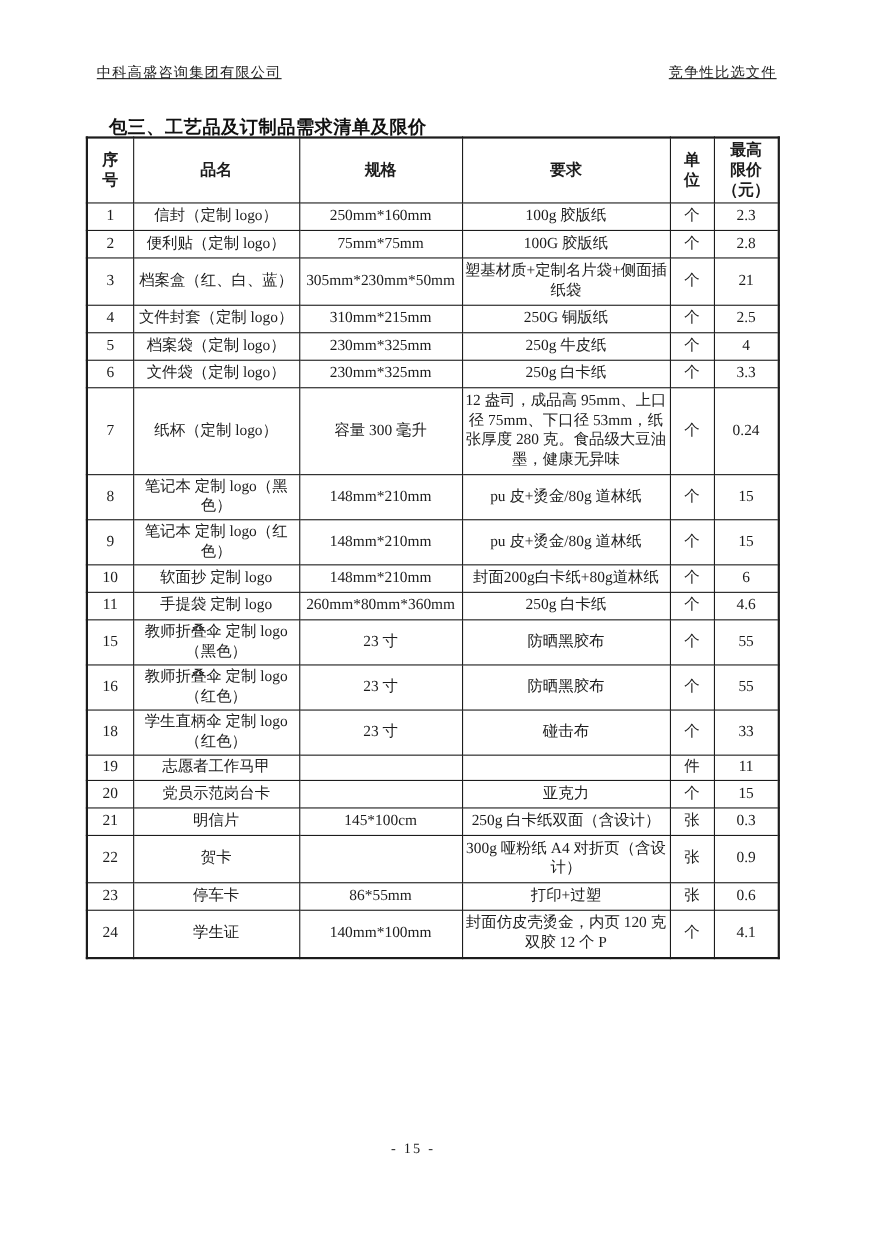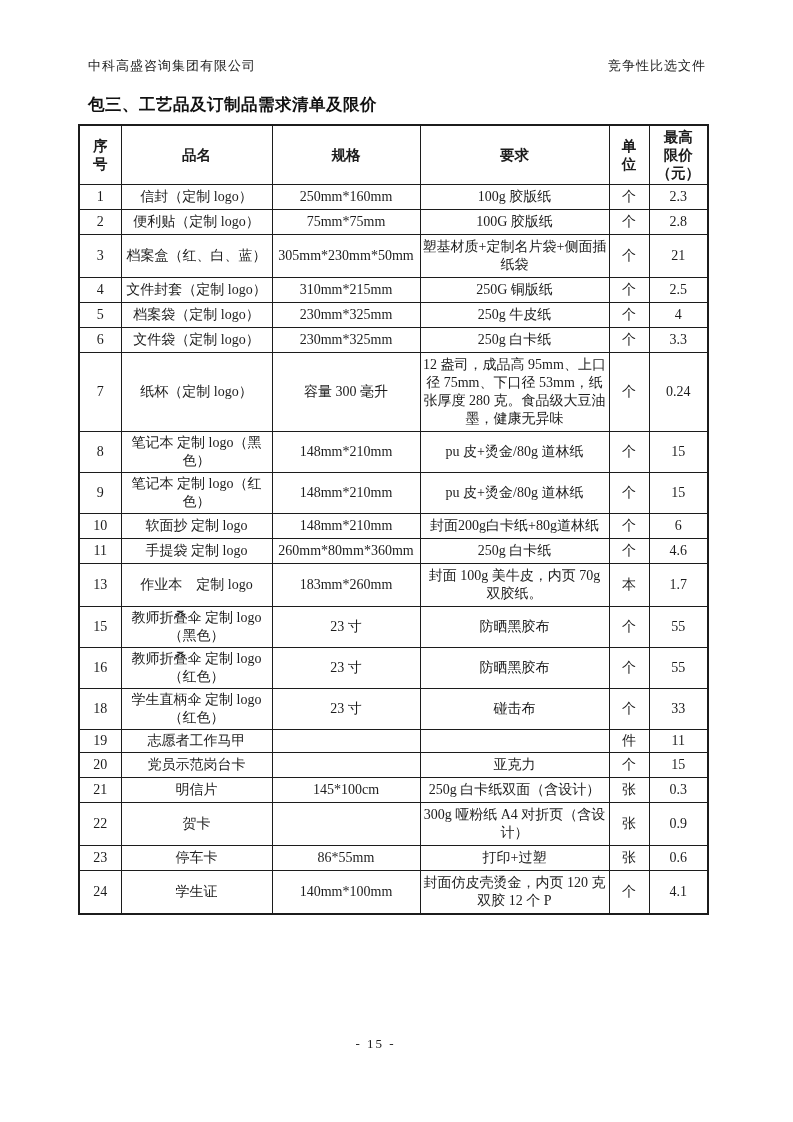--- a/index.html
+++ b/index.html
@@ -4,24 +4,24 @@
 <style>
   html,body { margin:0; padding:0; background:#ffffff; }
   .page {
     position:relative; width:793px; height:1122px; background:#ffffff;
     font-family:"Liberation Serif","DejaVu Serif",serif; color:#1c1c1c;
     overflow:hidden; margin:0 auto;
   }
   .doc-header {
     position:absolute; top:57px; left:88px; right:87px;
     display:flex; justify-content:space-between; align-items:flex-start;
-    font-size:13px; letter-spacing:1px;
+    font-size:13px; letter-spacing:1px;text-decoration:underline;
   }
   .doc-title {
-    position:absolute; top:93px; left:87px; margin:1px;
+    position:absolute; top:93px; left:87px; margin:12px;
     font-size:16.5px; font-family:"Liberation Sans","DejaVu Sans",sans-serif;
     font-weight:bold; letter-spacing:0.5px; color:#111;
   }
   table.price-table {
     position:absolute; top:124px; left:78px; width:629px;
     border-collapse:collapse; table-layout:fixed;
     border:2px solid #1c1c1c;
   }
   .price-table th, .price-table td {
     border:1px solid #1c1c1c; text-align:center; vertical-align:middle;
@@ -154,28 +154,20 @@
         </tr>
         <tr>
           <td class="col-no">11</td>
           <td class="col-name">手提袋 定制 logo</td>
           <td class="col-spec">260mm*80mm*360mm</td>
           <td class="col-req">250g 白卡纸</td>
           <td class="col-unit">个</td>
           <td class="col-price">4.6</td>
         </tr>
         <tr>
-          <td class="col-no">13</td>
-          <td class="col-name">作业本　定制 logo</td>
-          <td class="col-spec">183mm*260mm</td>
-          <td class="col-req">封面 100g 美牛皮，内页 70g 双胶纸。</td>
-          <td class="col-unit">本</td>
-          <td class="col-price">1.7</td>
-        </tr>
-        <tr>
           <td class="col-no">15</td>
           <td class="col-name">教师折叠伞 定制 logo（黑色）</td>
           <td class="col-spec">23 寸</td>
           <td class="col-req">防晒黑胶布</td>
           <td class="col-unit">个</td>
           <td class="col-price">55</td>
         </tr>
         <tr>
           <td class="col-no">16</td>
           <td class="col-name">教师折叠伞 定制 logo（红色）</td>

